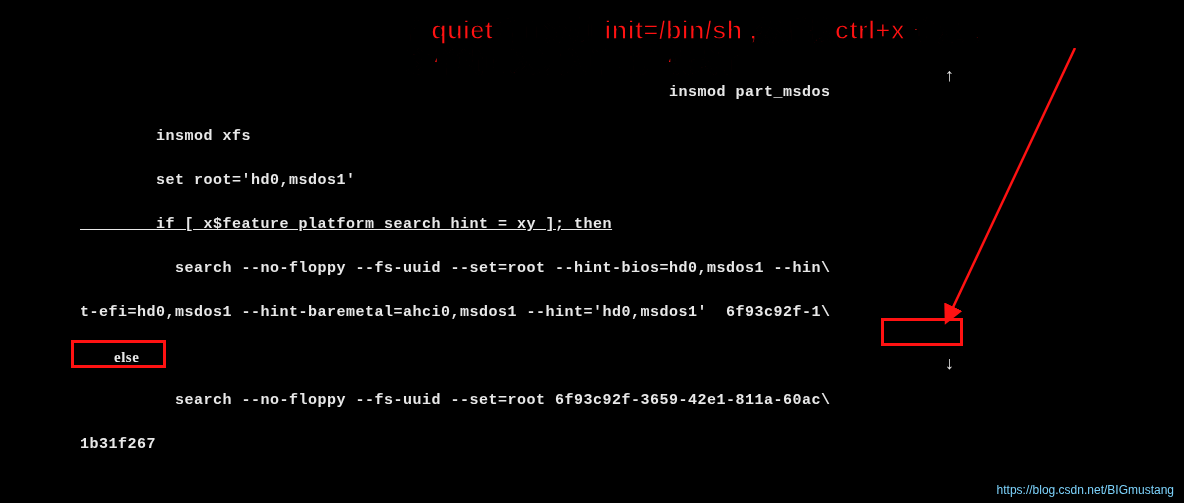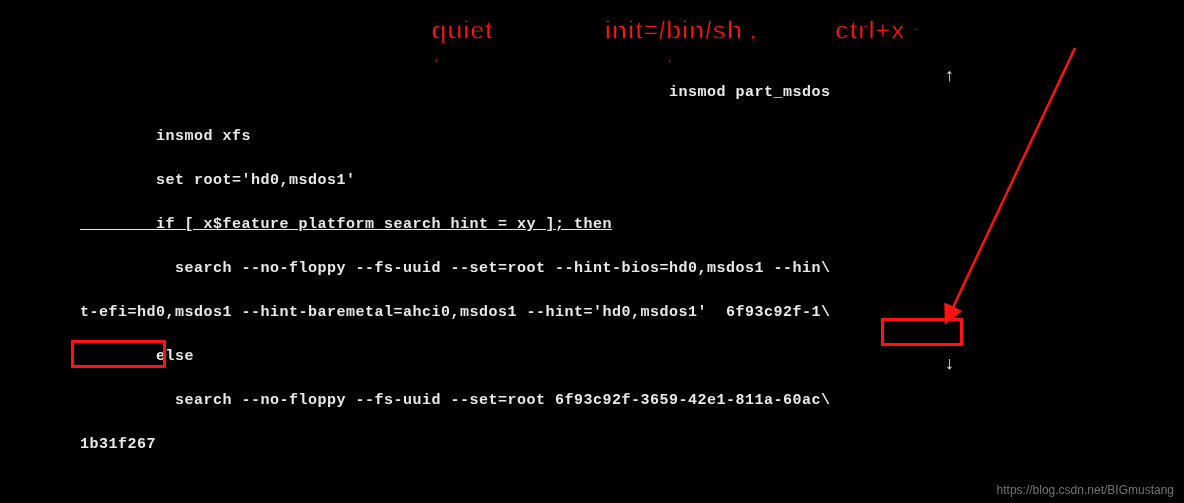--- a/index.html
+++ b/index.html
@@ -75,21 +75,21 @@
     top: 48px;
     left: 940px;
     width: 180px;
     height: 290px;
     pointer-events: none;
   }
   .watermark {
     position: absolute;
     bottom: 6px;
     right: 10px;
-    color: #737373;
+    color: #7dd3fc;
     font-family: Arial, sans-serif;
     font-size: 12px;
   }
 </style>
 </head>
 <body>
 
 <div class="annotation">
   <div>
     <span>在</span><span>quiet</span><span>后面添加 </span><span>init=/bin/sh</span><span> ,然后按</span><span>ctrl+x</span><span> 确定，</span>
@@ -108,21 +108,21 @@
 
 <div class="arrow-up">↑</div>
 
 <div class="terminal">
 <span style="display: block; text-align: right;">        insmod part_msdos</span>
 <span style="display: block;">        insmod xfs</span>
 <span style="display: block;">        set root='hd0,msdos1'</span>
 <span style="display: block; text-decoration: underline;">        if [ x$feature_platform_search_hint = xy ]; then</span>
 <span style="display: block;">          search --no-floppy --fs-uuid --set=root --hint-bios=hd0,msdos1 --hin\</span>
 <span style="display: block;">t-efi=hd0,msdos1 --hint-baremetal=ahci0,msdos1 --hint='hd0,msdos1'  6f93c92f-1\</span>
-<span style="display: block;">        else</span>
+<span style="display: block; font-family: Liberation Serif, serif;">        else</span>
 <span style="display: block;">          search --no-floppy --fs-uuid --set=root 6f93c92f-3659-42e1-811a-60ac\</span>
 <span style="display: block;">1b31f267</span>
 
 
 
 
 
 <span style="display: block;"></span>
 
 

